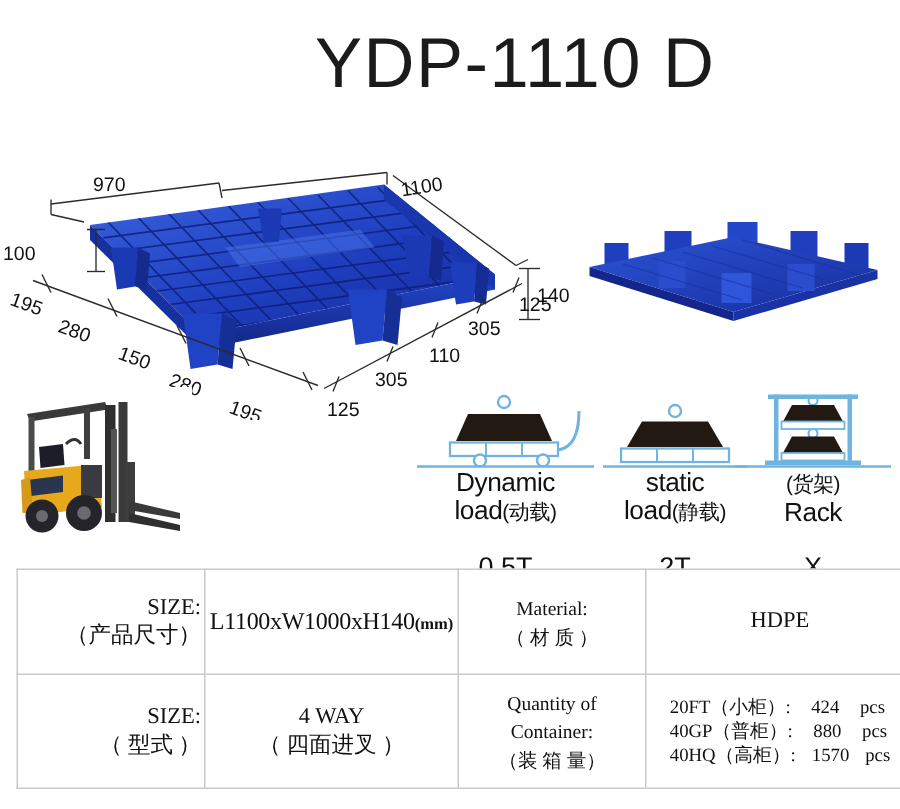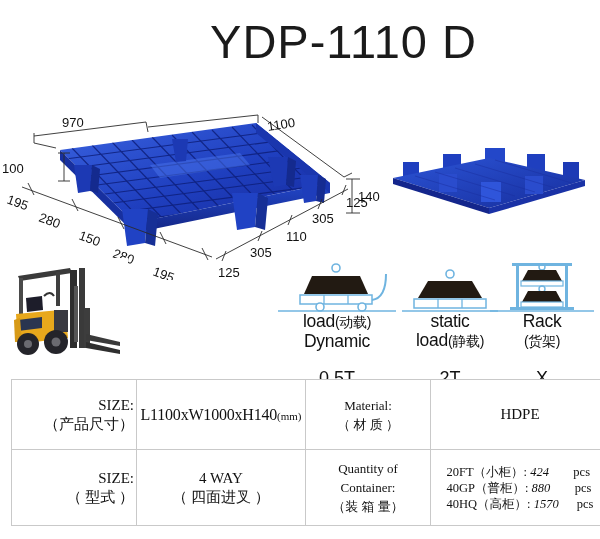--- a/index.html
+++ b/index.html
@@ -59,33 +59,33 @@
     border:1px solid #c9c9c9;
     font-family:"Liberation Serif",serif;
     color:#111;
     text-align:center;
     vertical-align:middle;
     padding:4px 2px;
   }
   .lbl{font-size:15px;line-height:19px;text-align:right;}
   .val{font-size:15px;line-height:19px;}
   .val-size{font-size:16px;letter-spacing:-0.2px;}
-  .val-sub{font-size:11px;}
+  .val-sub{font-size:11px;font-weight:bold;}
   .qty-lines{
     font-size:12.5px;line-height:16px;text-align:left;
     display:inline-block;white-space:pre;
   }
   .mat-lbl{font-size:13px;line-height:19px;}
   .r1{height:70px;}
   .r2{height:76px;}
   .c1{width:120px;}
   .c2{width:164px;}
   .c3{width:120px;}
   .c4{width:174px;}
-  .num{display:inline-block;width:40px;text-align:left;font-style:italic;}
+  .num{display:inline-block;width:40px;text-align:center;}
 </style>
 </head>
 <body>
 
 <div class="page">
 
   <div id="product-title">YDP-1110 D</div>
 
   <div id="diagram-area">
 
@@ -285,22 +285,22 @@
         <circle cx="58" cy="6" r="4" fill="none" stroke="#6fb4e0" stroke-width="1.6"></circle>
         <polygon points="34,14 82,14 90,32 26,32" fill="#221a12"></polygon>
         <rect x="22" y="33" width="72" height="9" fill="#ffffff" stroke="#6fb4e0" stroke-width="1.5"></rect>
         <line x1="46" y1="33" x2="46" y2="42" stroke="#6fb4e0" stroke-width="1.3"></line>
         <line x1="70" y1="33" x2="70" y2="42" stroke="#6fb4e0" stroke-width="1.3"></line>
         <path d="M94,38 q14,-2 14,-26" stroke="#6fb4e0" stroke-width="2" fill="none"></path>
         <circle cx="42" cy="45" r="4" fill="#fff" stroke="#6fb4e0" stroke-width="1.6"></circle>
         <circle cx="84" cy="45" r="4" fill="#fff" stroke="#6fb4e0" stroke-width="1.6"></circle>
         <line x1="0" y1="49" x2="118" y2="49" stroke="#6fb4e0" stroke-width="1.6"></line>
       </svg>
+      <div class="load-label">Dynamic</div>
       <div class="load-label"><span>load</span><span class="cn">(动载)</span></div>
-      <div class="load-label">Dynamic</div>
       <div class="load-value">0.5T</div>
     </div>
 
     <div class="load-cell" id="cell-static">
       <svg class="load-icon-wrap" width="96" height="50" viewBox="0 0 96 50">
         <circle cx="48" cy="12" r="4" fill="none" stroke="#6fb4e0" stroke-width="1.6"></circle>
         <polygon points="26,19 70,19 80,36 16,36" fill="#221a12"></polygon>
         <rect x="12" y="37" width="72" height="9" fill="#ffffff" stroke="#6fb4e0" stroke-width="1.5"></rect>
         <line x1="36" y1="37" x2="36" y2="46" stroke="#6fb4e0" stroke-width="1.3"></line>
         <line x1="60" y1="37" x2="60" y2="46" stroke="#6fb4e0" stroke-width="1.3"></line>
@@ -318,22 +318,22 @@
         <rect x="22" y="1" width="60" height="3" fill="#6fb4e0"></rect>
         <circle cx="52" cy="5" r="3" fill="none" stroke="#6fb4e0" stroke-width="1.4"></circle>
         <polygon points="38,8 66,8 72,19 32,19" fill="#221a12"></polygon>
         <rect x="31" y="19" width="42" height="5" fill="#fff" stroke="#6fb4e0" stroke-width="1.2"></rect>
         <circle cx="52" cy="27" r="3" fill="none" stroke="#6fb4e0" stroke-width="1.4"></circle>
         <polygon points="38,29 66,29 72,40 32,40" fill="#221a12"></polygon>
         <rect x="31" y="40" width="42" height="5" fill="#fff" stroke="#6fb4e0" stroke-width="1.2"></rect>
         <rect x="20" y="45" width="64" height="3" fill="#6fb4e0"></rect>
         <line x1="0" y1="49" x2="104" y2="49" stroke="#6fb4e0" stroke-width="1.6"></line>
       </svg>
+      <div class="load-label"><span class="cn">(货架)</span></div>
       <div class="load-label">Rack</div>
-      <div class="load-label"><span class="cn">(货架)</span></div>
       <div class="load-value">X</div>
     </div>
   </div>
 
   <table id="spec-table">
     <tbody>
         <tr class="r1">
       <td class="c1">
         <div class="lbl">SIZE:</div>
         <div class="lbl cn">（产品尺寸）</div>

